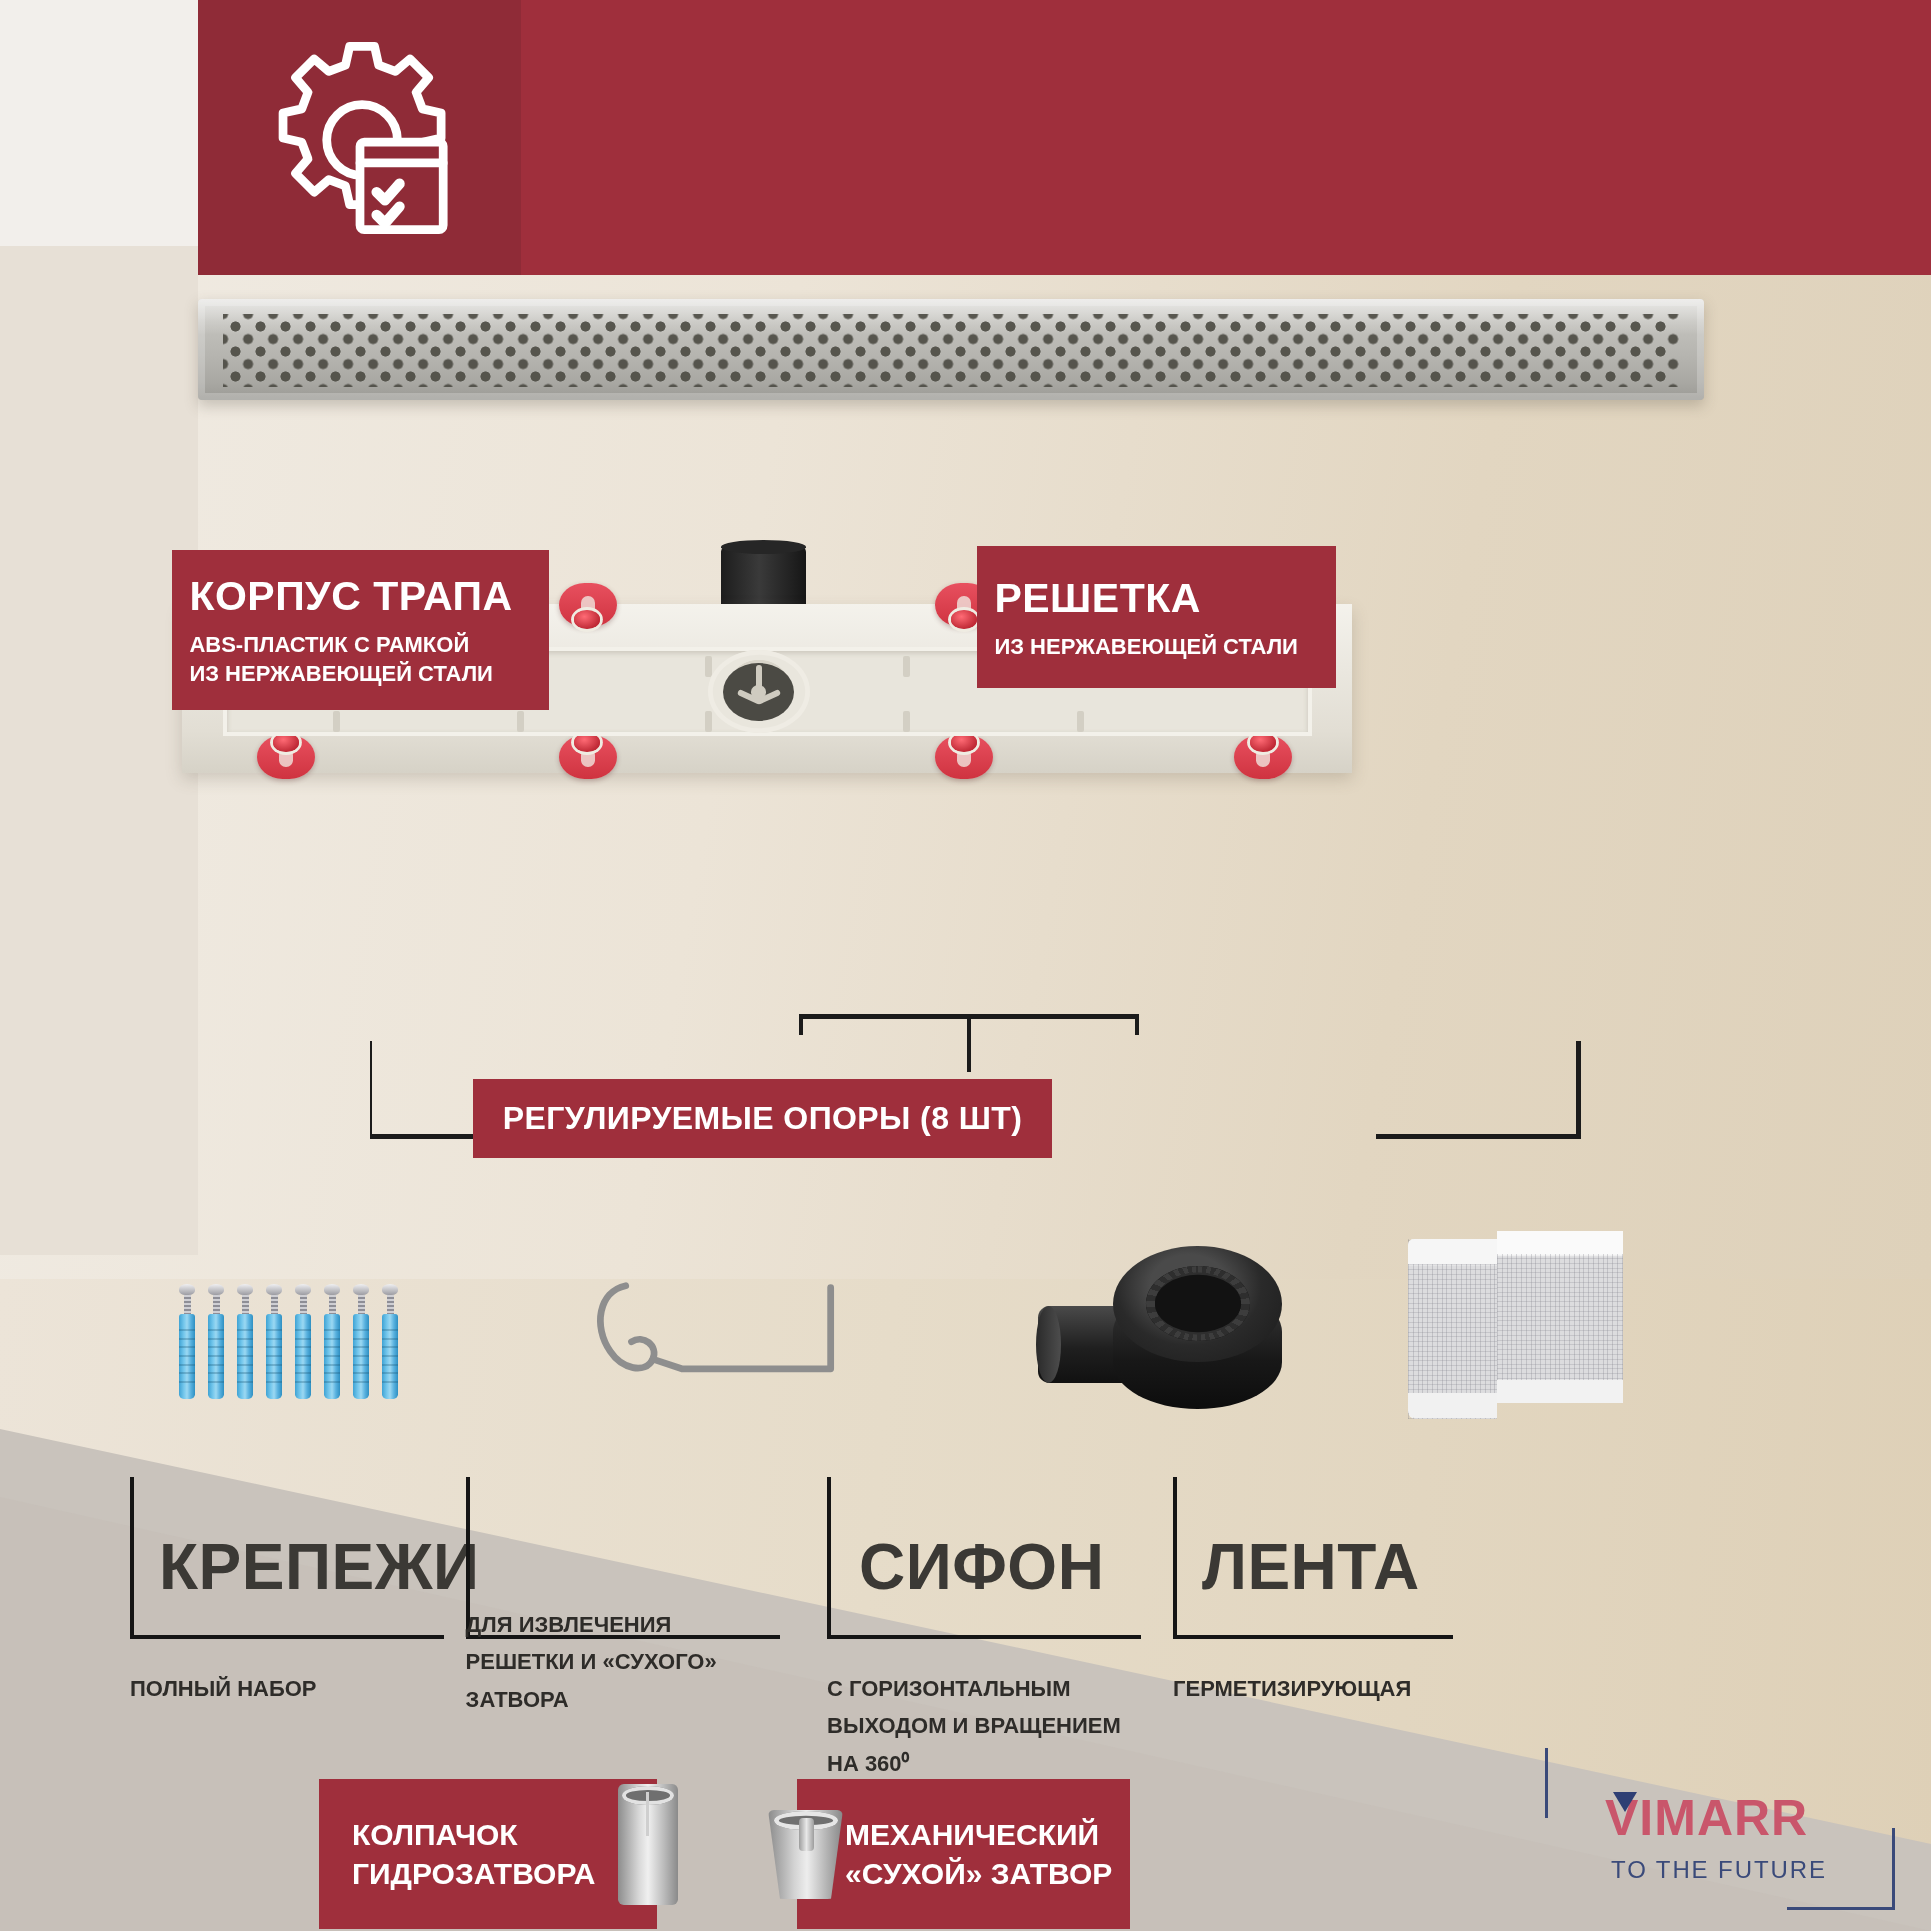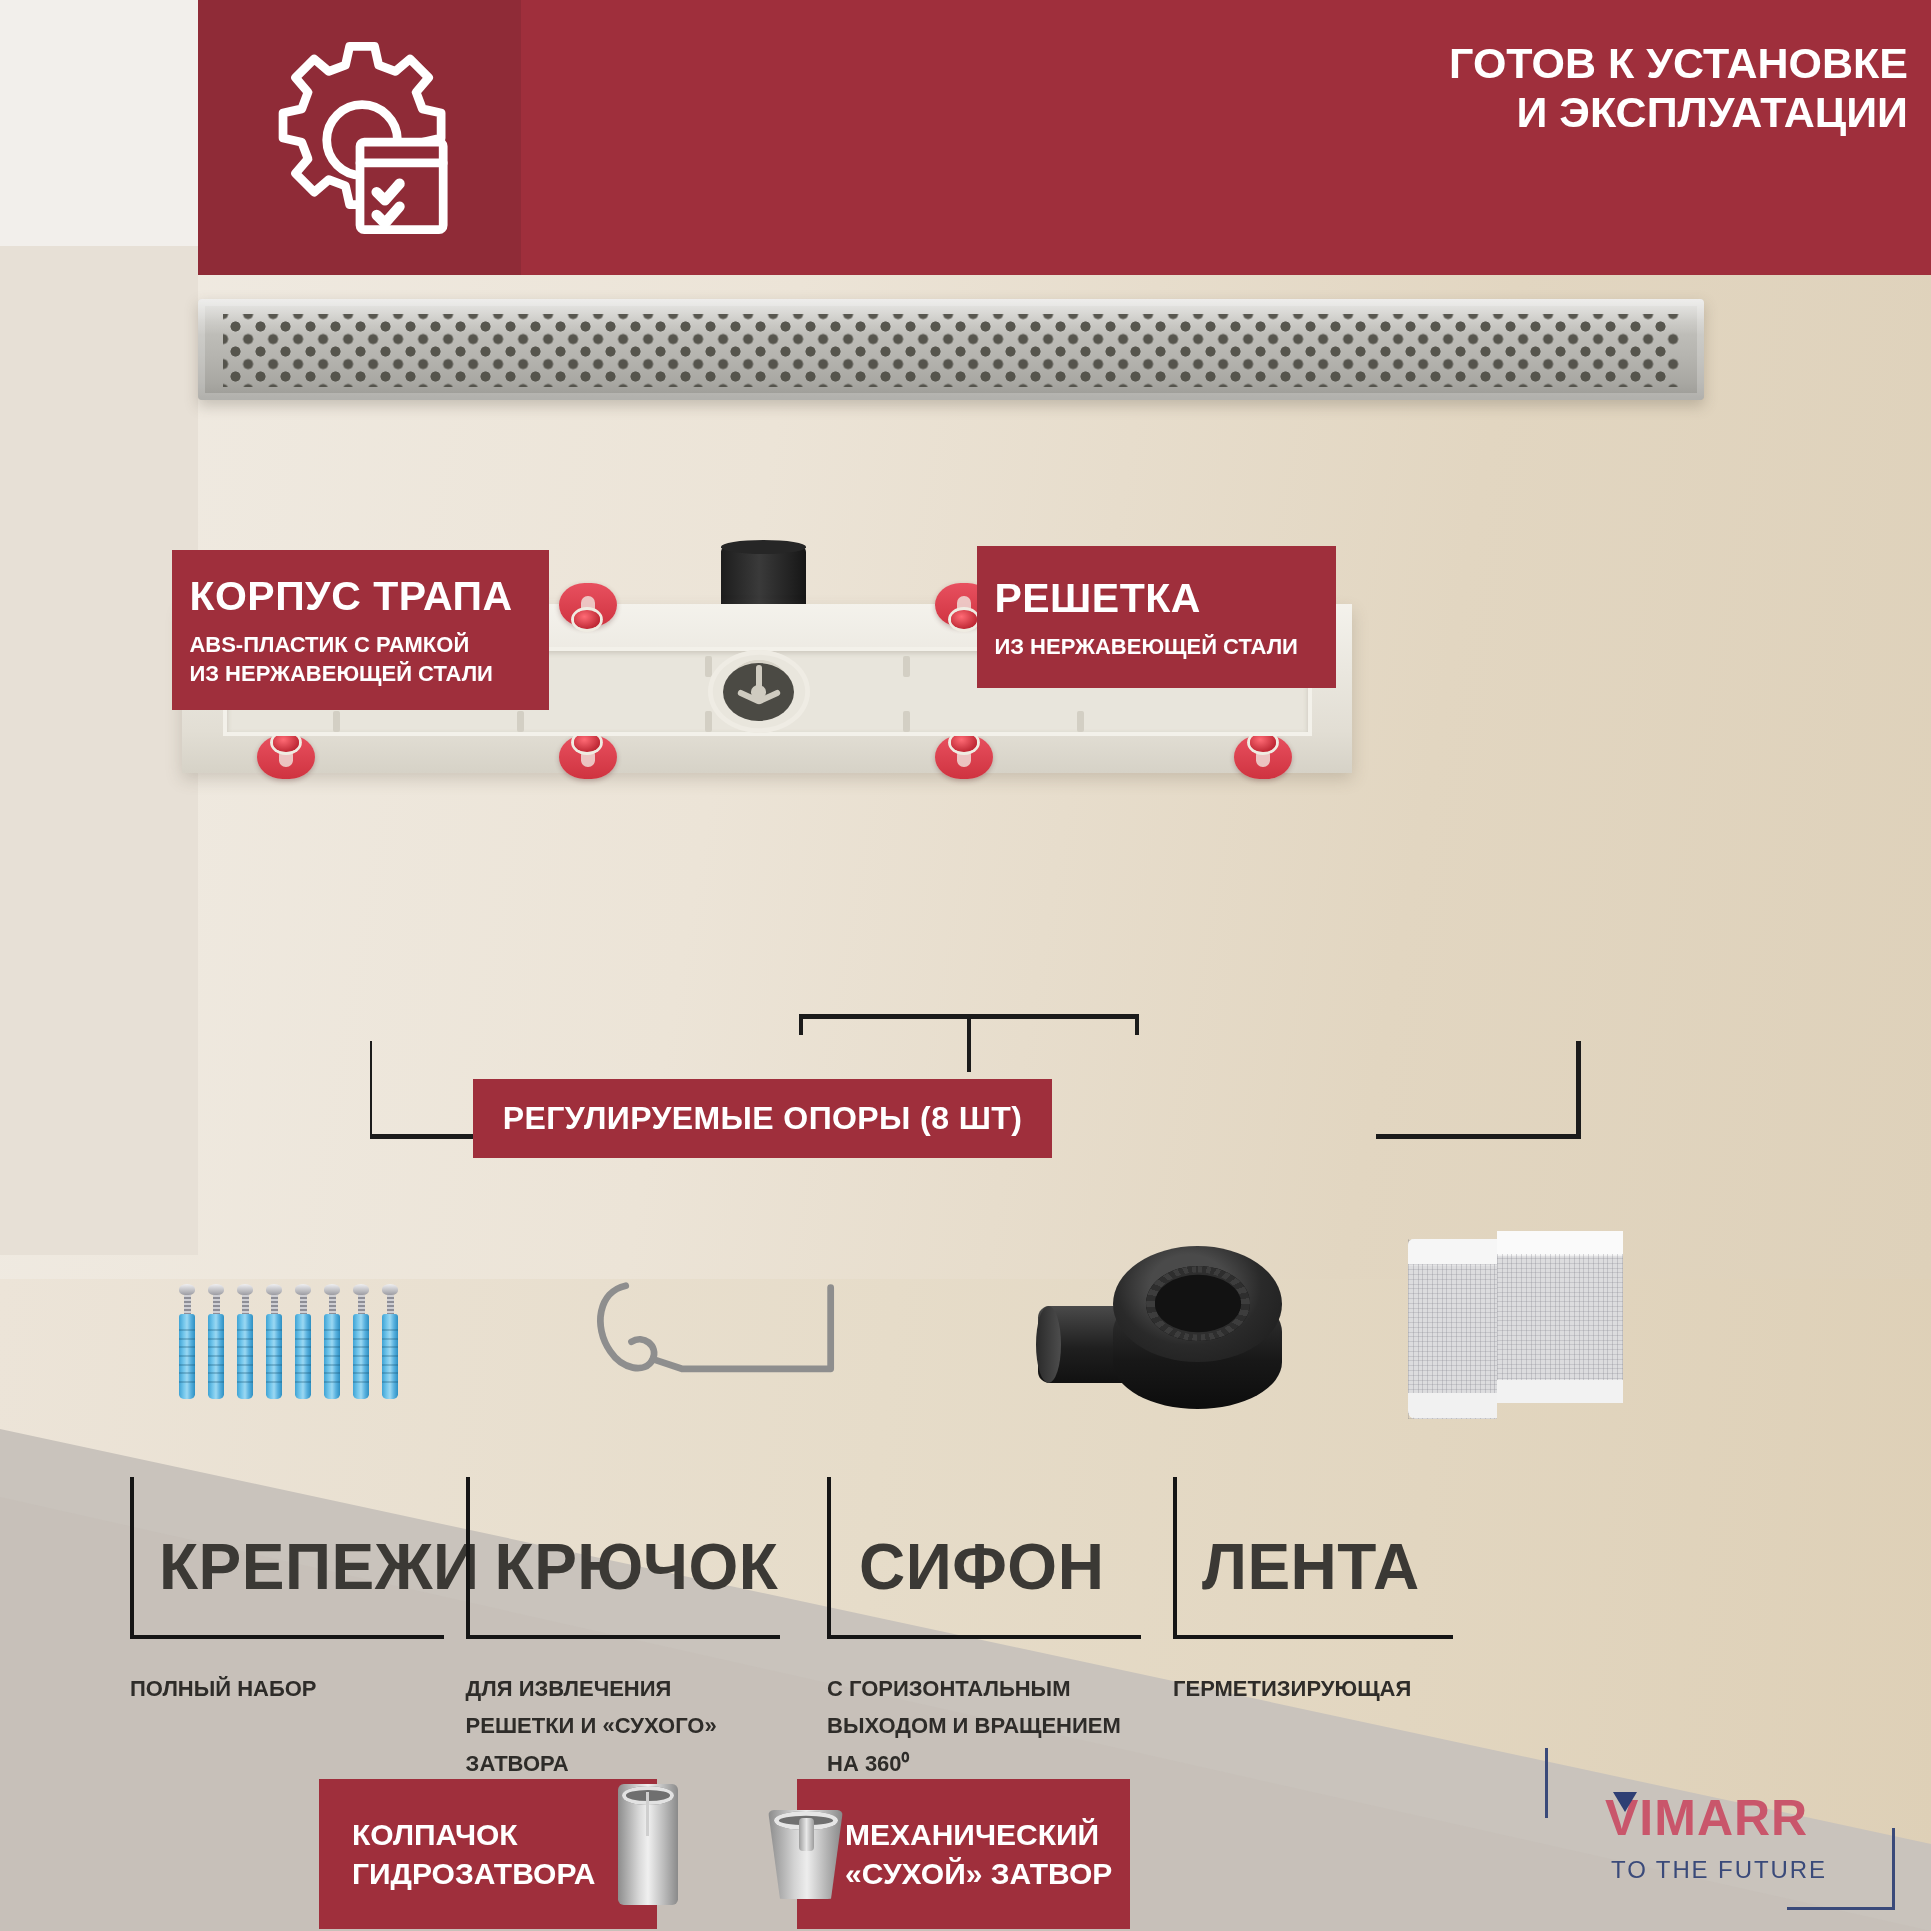--- a/index.html
+++ b/index.html
@@ -175,24 +175,20 @@
         <path d="M45 6 h12 l2 9 8 3 7-6 9 9 -6 7 3 8 9 2 v12 l-9 2 -3 8 6 7 -9 9 -7-6 -8 3 -2 9 H45 l-2-9 -8-3 -7 6 -9-9 6-7 -3-8 -9-2 V38 l9-2 3-8 -6-7 9-9 7 6 8-3 z"></path>
         <circle cx="51" cy="51" r="17"></circle>
         <rect x="50" y="52" width="40" height="42" rx="2" fill="#8f2b37"></rect>
         <path d="M50 62 h40"></path>
         <path d="M58 76 l4 4 7-8" stroke-width="5"></path>
         <path d="M58 87 l4 4 7-8" stroke-width="5"></path>
       </svg>
     </span>
   </div>
   <div class="header-text">
-    <div class="h-sub">
-      <div>ГОТОВ К УСТАНОВКЕ</div>
-      <div>И ЭКСПЛУАТАЦИИ</div>
-    </div>
   </div>
 </div>
 
 <div class="grate">
   <div class="grate-gloss"></div>
   <div class="grate-holes"></div>
   <div class="grate-frame"></div>
 </div>
 
 <div class="body-wrap">
@@ -360,21 +356,20 @@
 <div class="acc" style="left:130px; top:1535px; width:319px;">
   <div class="acc-corner" style="left:0; top:-58px; width:314px; height:162px;"></div>
   <div class="acc-title" style="position:relative; left:29px;">КРЕПЕЖИ</div>
   <div class="acc-sub" style="position:relative; left:0; top:46px;">
     <div>ПОЛНЫЙ НАБОР</div>
   </div>
 </div>
 
 <div class="acc" style="left:483px; top:1535px; width:319px;">
   <div class="acc-corner" style="left:-17.4px; top:-58px; width:314px; height:162px;"></div>
-  <div class="acc-title" style="position:relative; left:11.6px;">КРЮЧОК</div>
   <div class="acc-sub" style="position:relative; left:-17.4px; top:46px;">
     <div>ДЛЯ ИЗВЛЕЧЕНИЯ</div>
     <div>РЕШЕТКИ И «СУХОГО»</div>
     <div>ЗАТВОРА</div>
   </div>
 </div>
 
 <div class="acc" style="left:859px; top:1535px; width:319px;">
   <div class="acc-corner" style="left:-32px; top:-58px; width:314px; height:162px;"></div>
   <div class="acc-title" style="position:relative; left:0px;">СИФОН</div>

